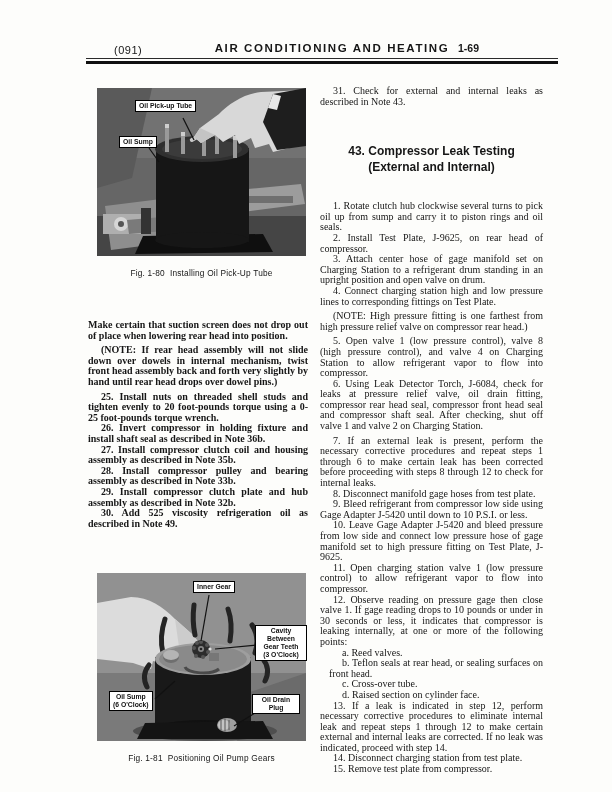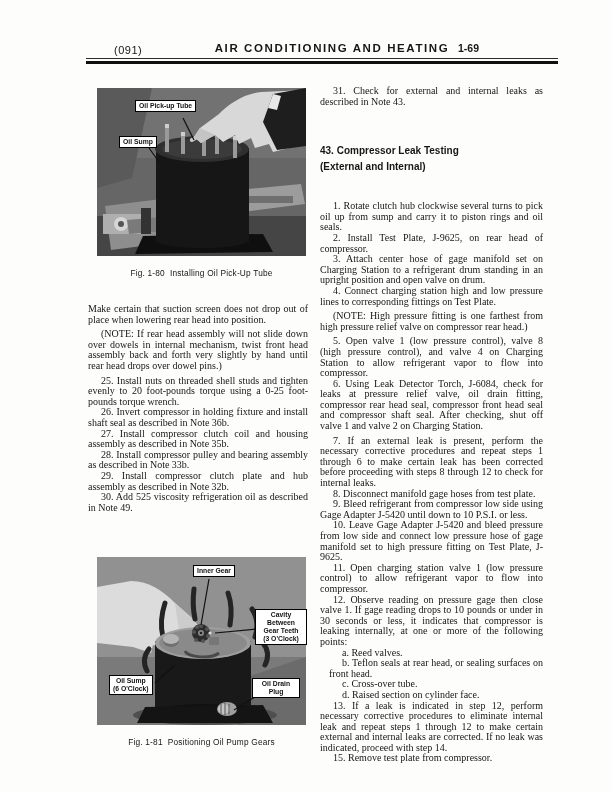--- a/index.html
+++ b/index.html
@@ -18,36 +18,36 @@
   .rule-thin{position:absolute;left:86px;top:58px;width:472px;height:1px;background:#2a2a2a;}
   .rule-thick{position:absolute;left:86px;top:61px;width:472px;height:3px;background:#101010;}
   
   .left-col{position:absolute;left:88px;top:84px;width:220px;}
   .right-col{position:absolute;left:320px;top:86px;width:223px;}
   p{margin:0;font-size:10px;line-height:10.6px;text-align:justify;text-indent:13px;}
   p.no-indent{text-indent:0;}
   p.note{margin:4px 0;}
   p.gap{margin-top:4px;}
   p.sub{padding-left:9px;}
-  .section-heading{margin:36px 0 26px 0;text-align:left;
-    font-family:"Liberation Sans",sans-serif;font-size:10px;font-weight:bold;line-height:16px;}
+  .section-heading{margin:36px 0 26px 0;text-align:center;
+    font-family:"Liberation Sans",sans-serif;font-size:12px;font-weight:bold;line-height:16px;}
   .section-heading span{display:block;}
   
   .fig{position:relative;width:209px;margin-left:9px;}
   .fig svg{display:block;}
   .fig80{margin-top:4px;}
   .fig81{margin-top:44px;}
   .caption{font-family:"Liberation Sans",sans-serif;font-size:8.3px;text-align:center;
     margin-top:12px;width:209px;margin-left:9px;white-space:pre;letter-spacing:.2px;}
   .photo-label{
     position:absolute;background:#ffffff;border:1px solid #000;
     font-family:"Liberation Sans",sans-serif;font-weight:bold;font-size:6.8px;line-height:8px;
     padding:1px 3px;text-align:center;white-space:pre-line;color:#111;
   }
-  .text-block{margin-top:26px;}
+  .text-block{margin-top:42px;font-weight:bold;}
 </style>
 </head>
 <body>
 
 <div class="header-code">(091)</div>
 <div class="header-title">AIR CONDITIONING AND HEATING</div>
 <div class="header-num">1-69</div>
 <div class="rule-thin"></div>
 <div class="rule-thick"></div>
 
@@ -187,14 +187,15 @@
   <p>8.  Disconnect manifold gage hoses from test plate.</p>
   <p>9.  Bleed refrigerant from compressor low side using Gage Adapter J-5420 until down to 10 P.S.I. or less.</p>
   <p>10. Leave Gage Adapter J-5420 and bleed pressure from low side and connect low pressure hose of gage manifold set to high pressure fitting on Test Plate, J-9625.</p>
   <p>11. Open charging station valve 1 (low pressure control) to allow refrigerant vapor to flow into compressor.</p>
   <p>12. Observe reading on pressure gage then close valve 1. If gage reading drops to 10 pounds or under in 30 seconds or less, it indicates that compressor is leaking internally, at one or more of the following points:</p>
   <p class="sub">a.  Reed valves.</p>
   <p class="sub">b.  Teflon seals at rear head, or sealing surfaces on front head.</p>
   <p class="sub">c.  Cross-over tube.</p>
   <p class="sub">d.  Raised section on cylinder face.</p>
   <p>13. If a leak is indicated in step 12, perform necessary corrective procedures to eliminate internal leak and repeat steps 1 through 12 to make certain external and internal leaks are corrected. If no leak was indicated, proceed with step 14.</p>
+  <p>14. Disconnect charging station from test plate.</p>
   <p>15. Remove test plate from compressor.</p>
 </div>
 
 </body></html>

